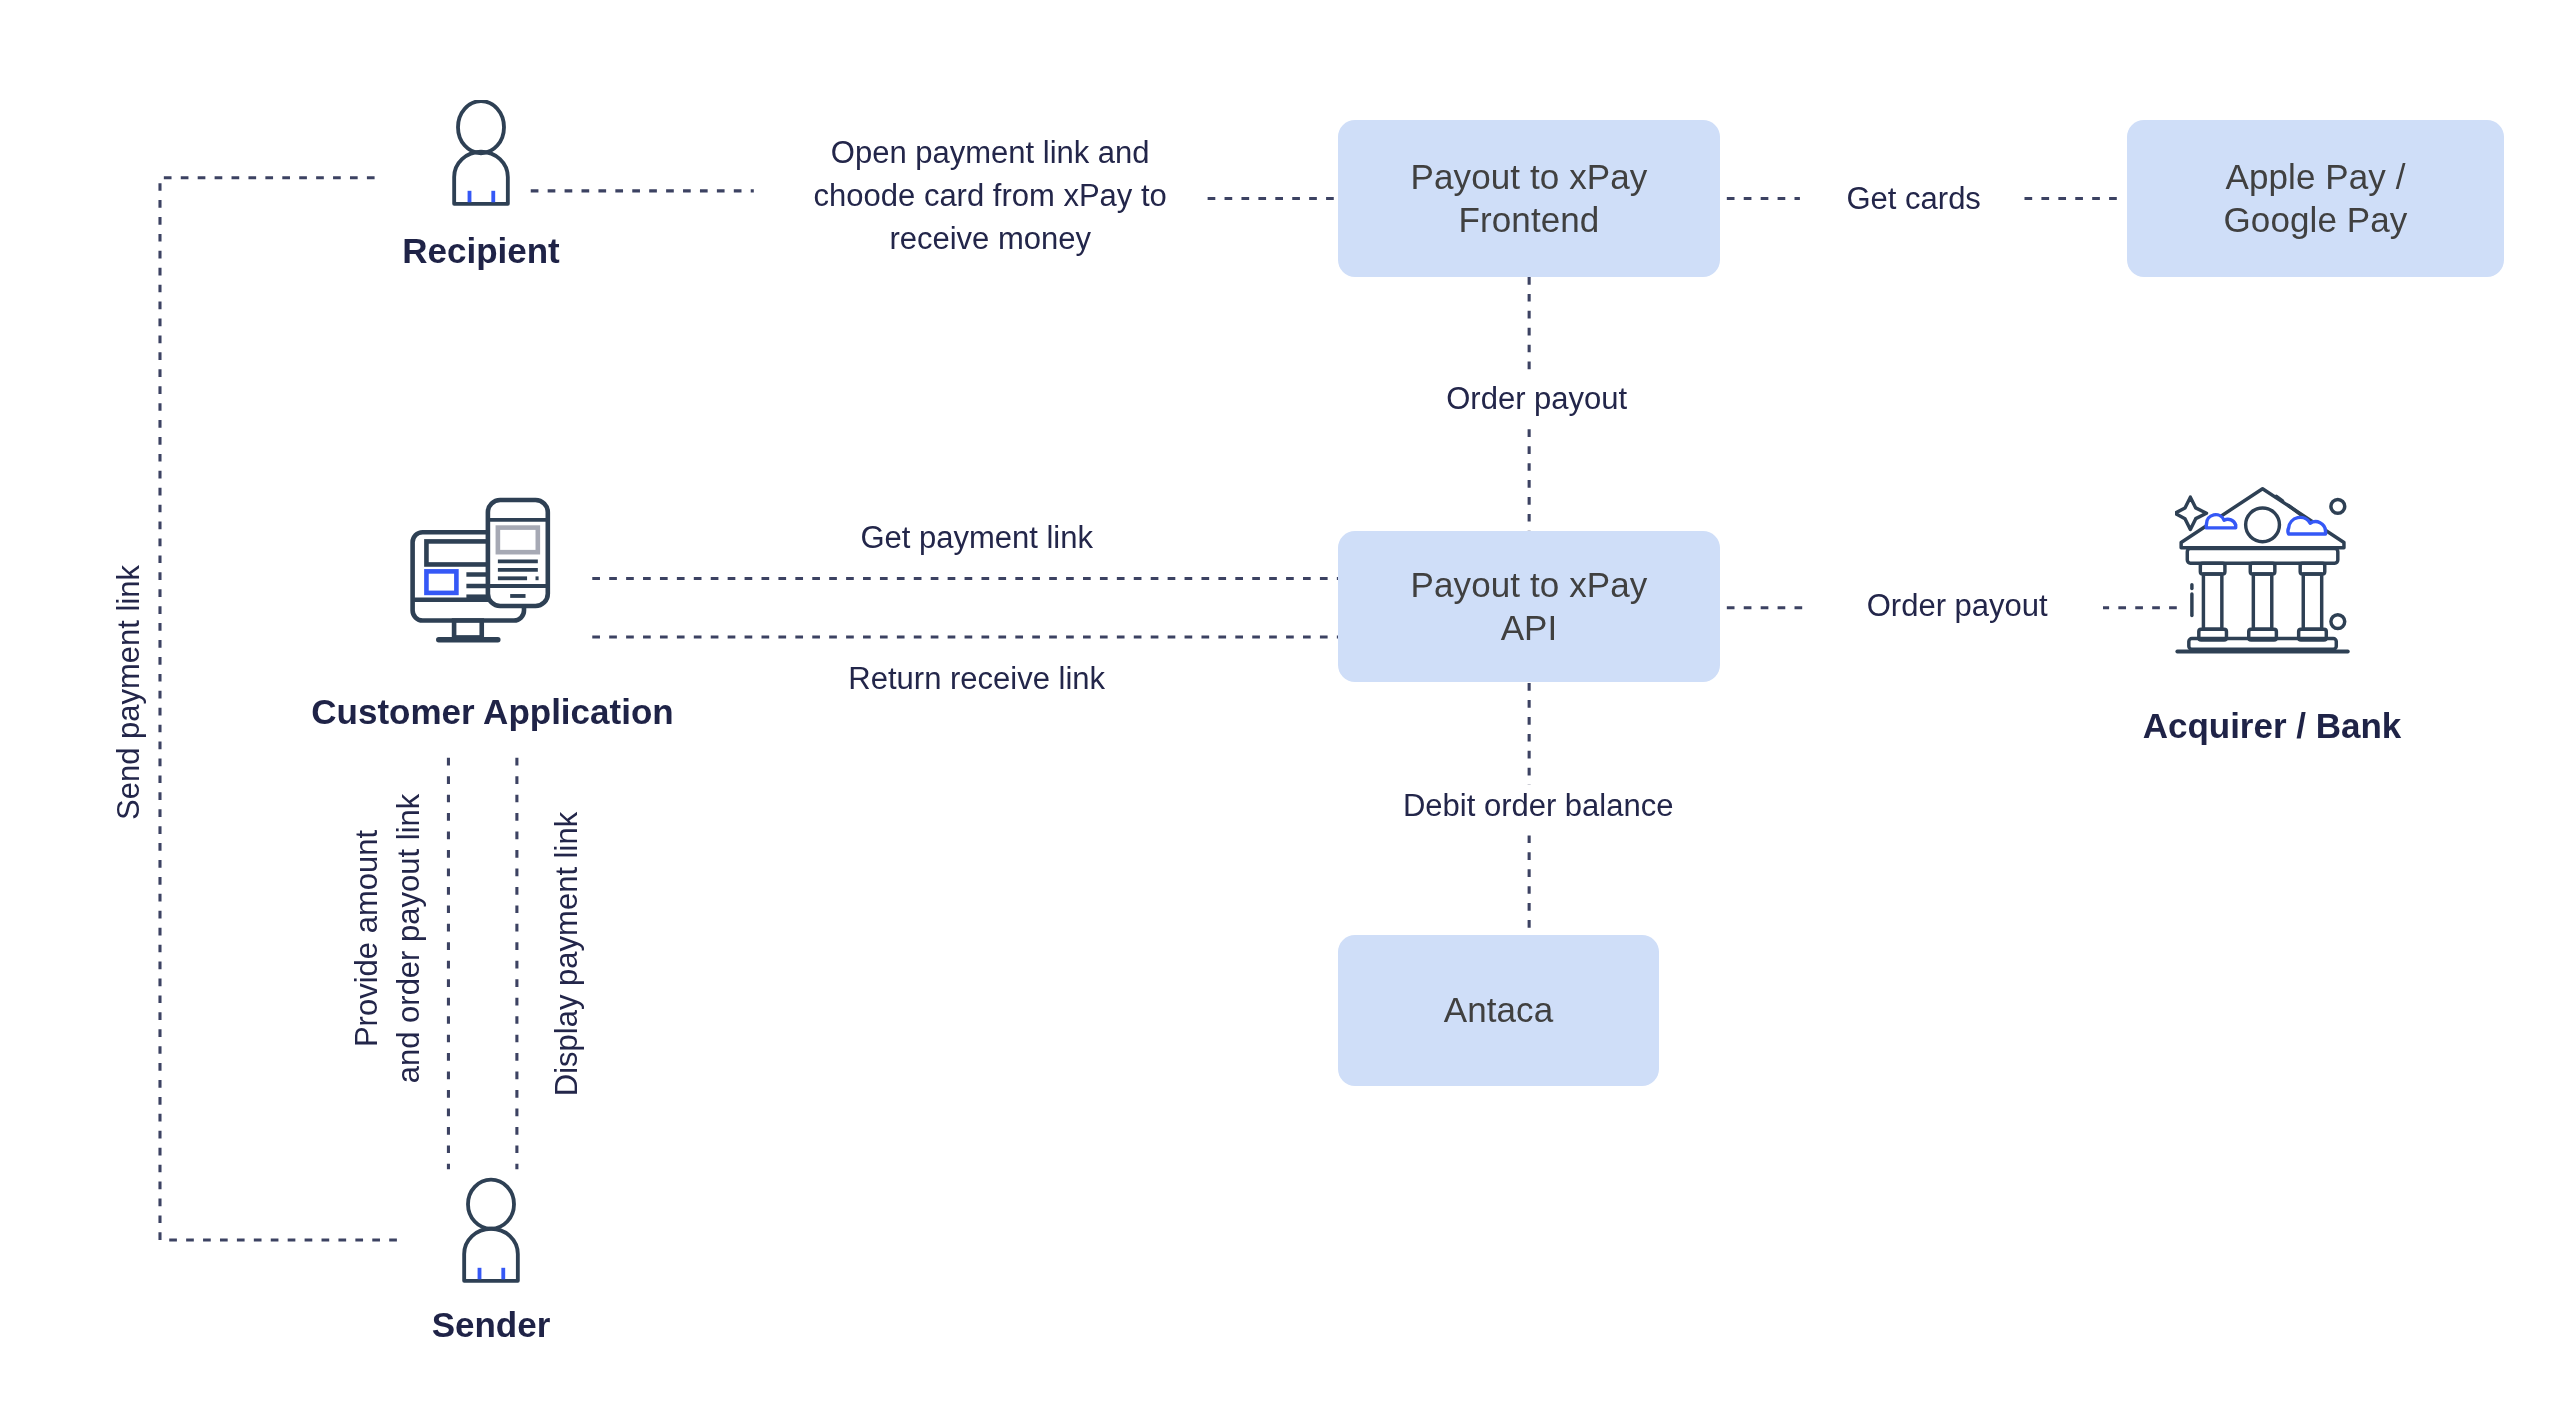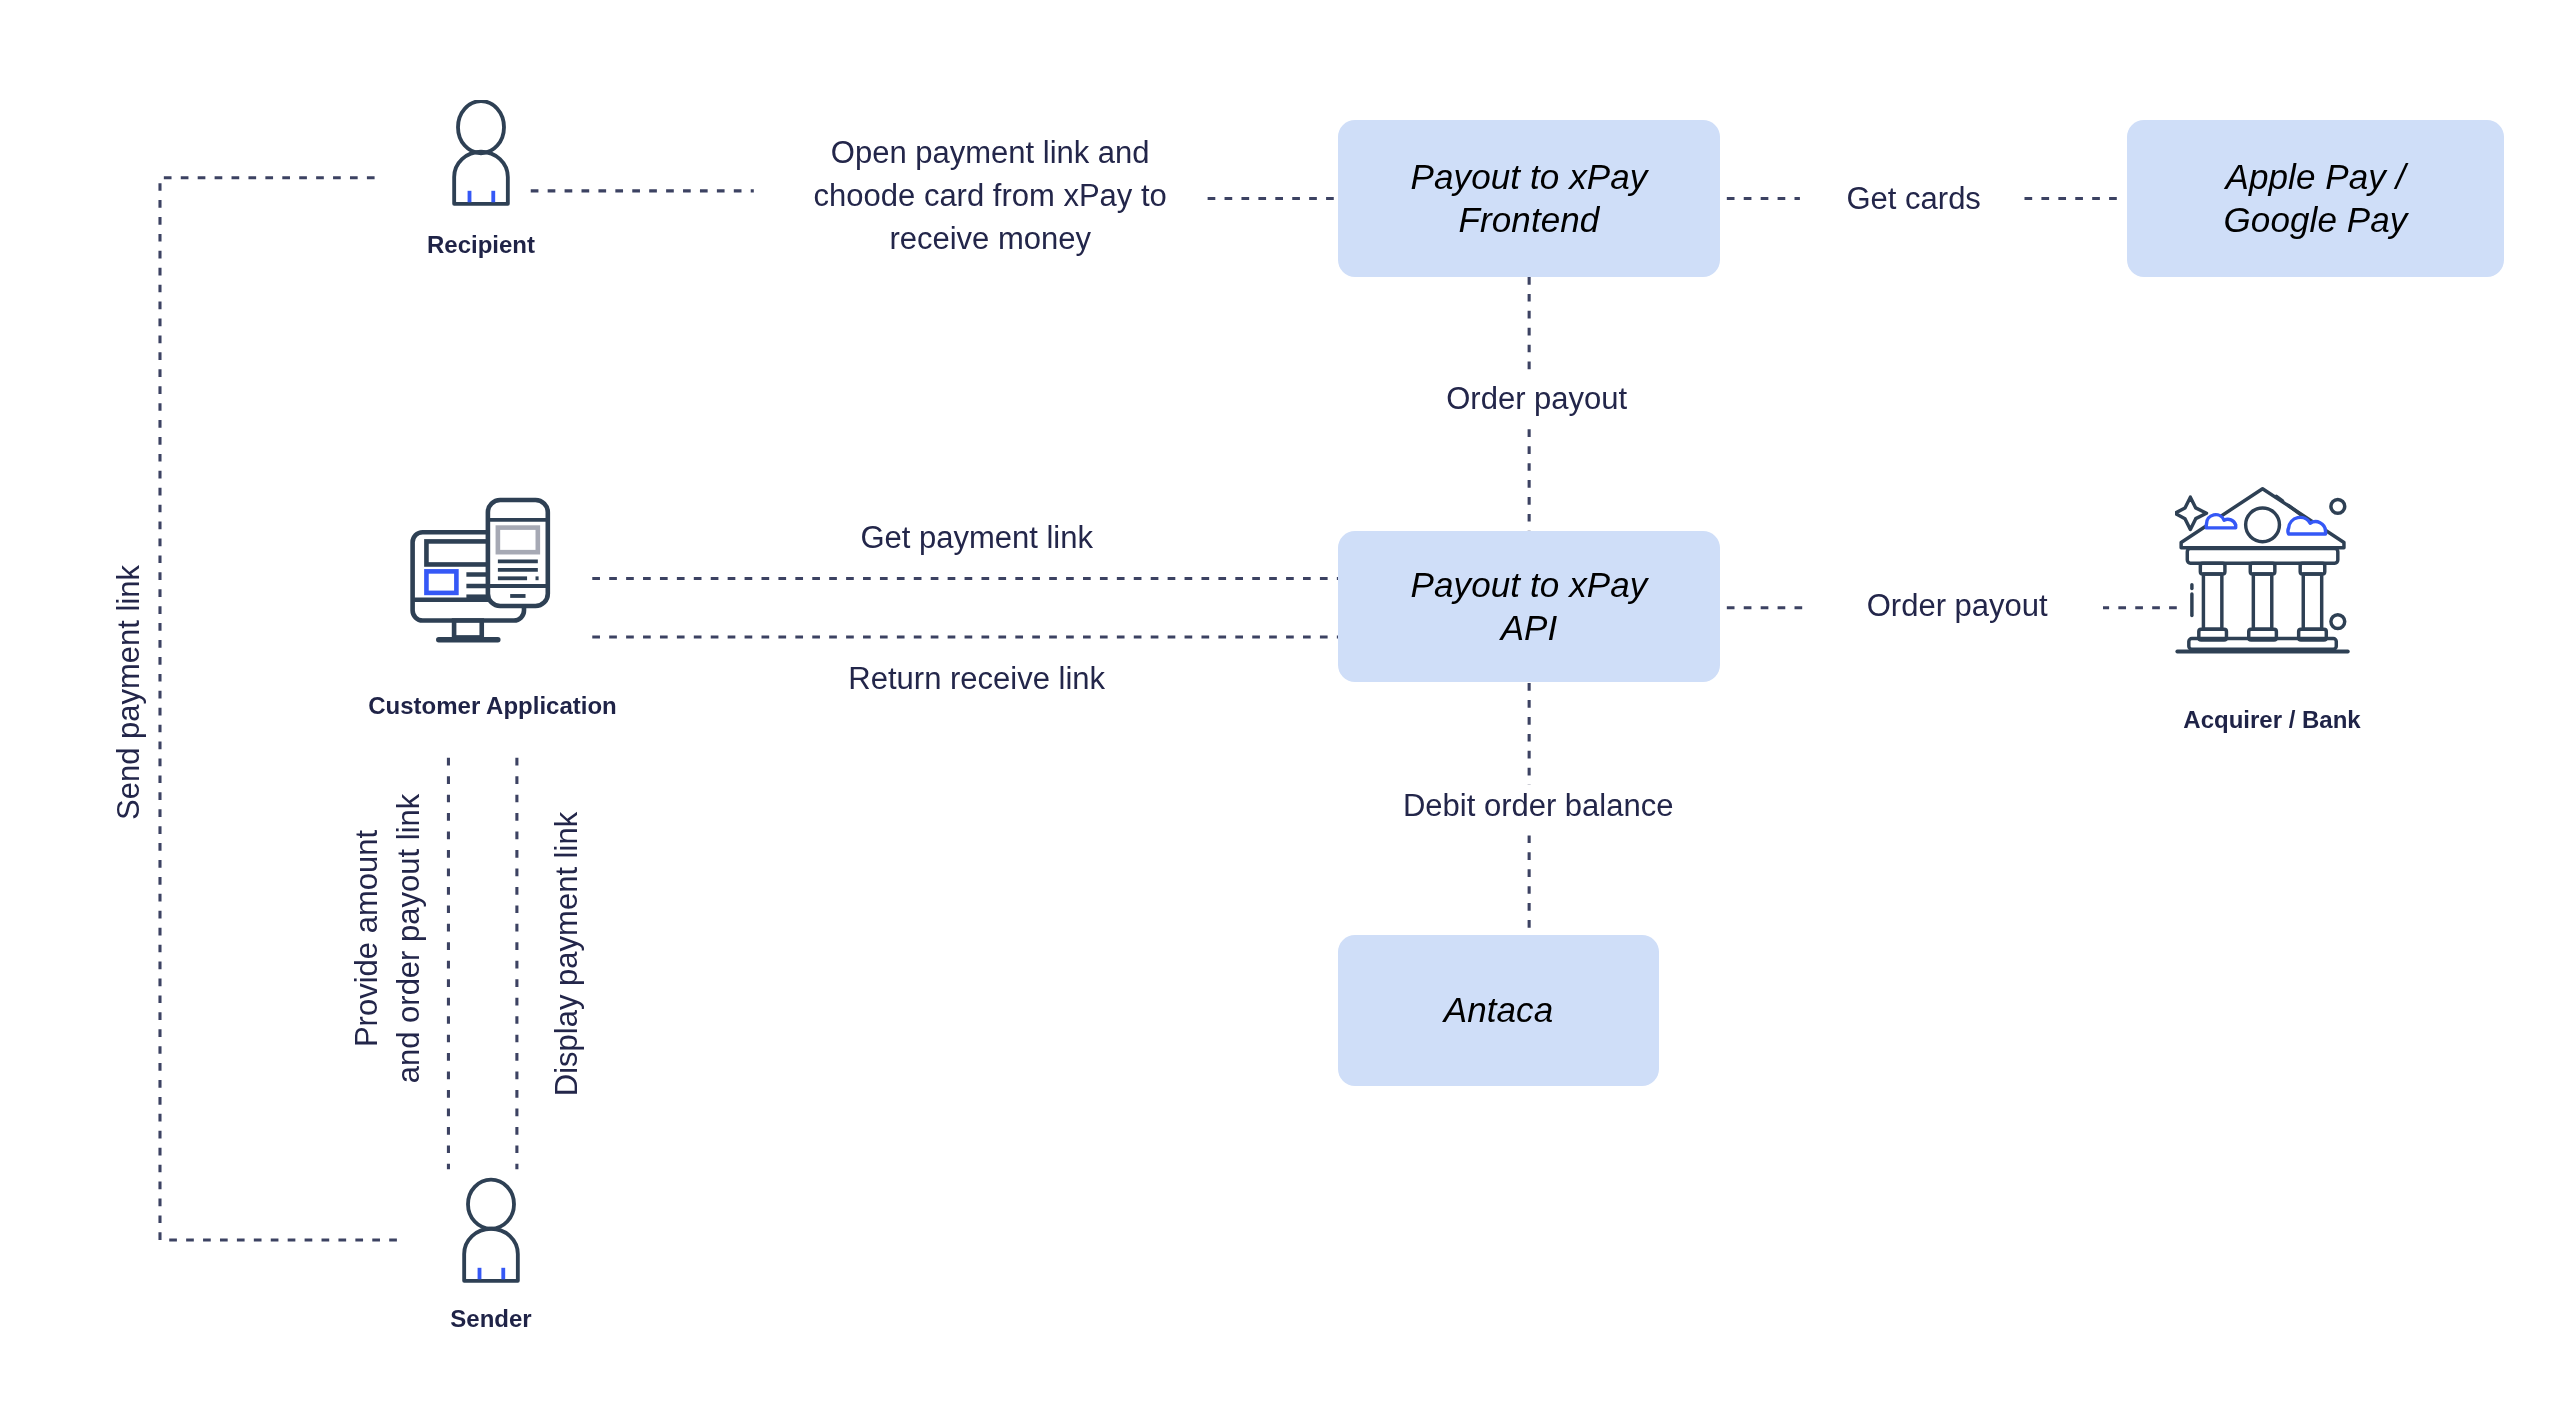--- a/index.html
+++ b/index.html
@@ -16,30 +16,29 @@
 
   
   .node-box{
     position:absolute;
     background:#cfdef8;
     border-radius:17px;
     display:flex;align-items:center;justify-content:center;
     text-align:center;
     font-size:35px;
     line-height:1.22;
-    color:#000000;
+    color:#404040;
     letter-spacing:0.1px;
     white-space:pre-line;
-    font-style:italic;
   }
 
   
   .actor-label{
     position:absolute;
-    font-size:24px;
+    font-size:35px;
     font-weight:bold;
     color:#1f2347;
     text-align:center;
     white-space:nowrap;
   }
 
   
   .edge-label{
     position:absolute;
     font-size:31px;

